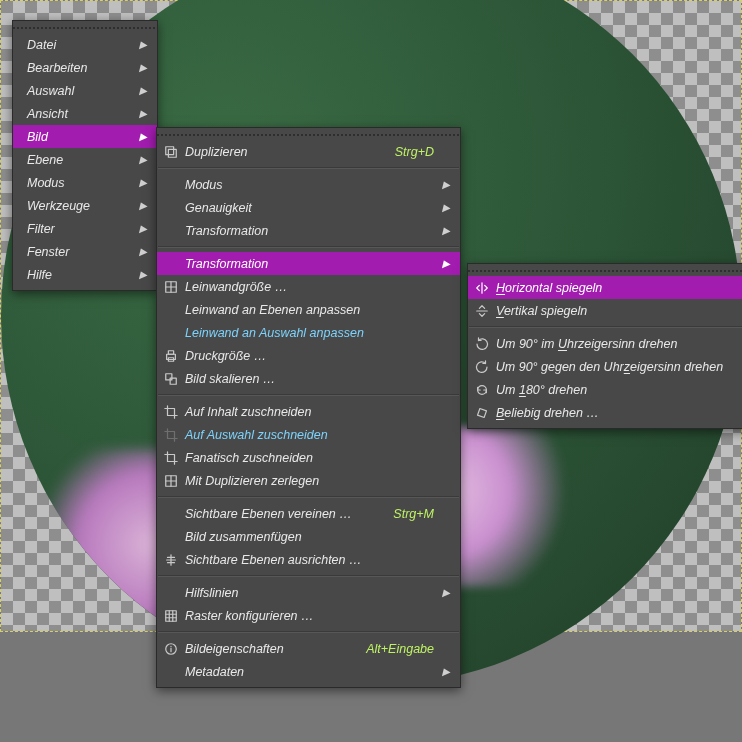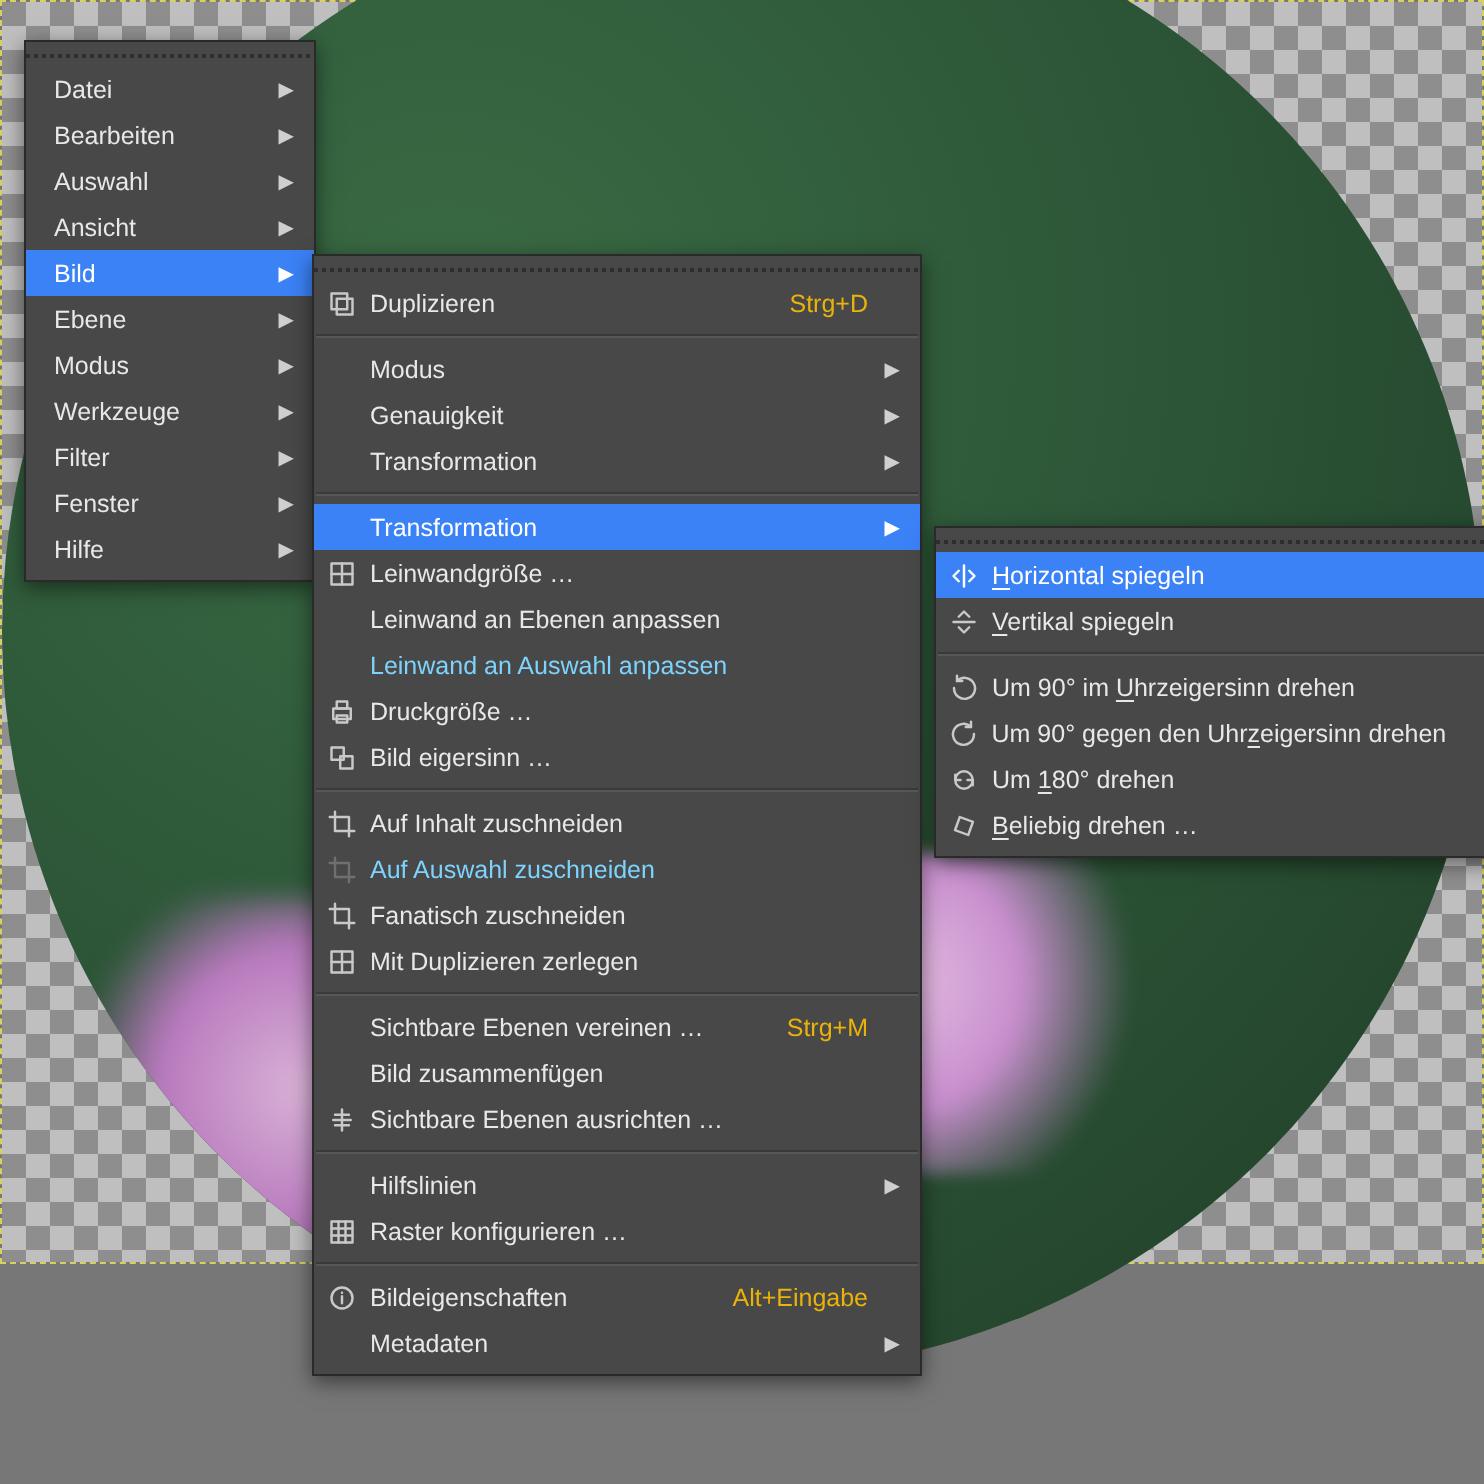--- a/index.html
+++ b/index.html
@@ -13,20 +13,21 @@
     color: #e8e8e8;
     background: #777;
   }
   
   .stage {
     position: relative;
     width: 742px;
     height: 632px;
     box-sizing: border-box;
     border: 1px dashed #d8d060;
+    font-style: italic;
   }
   .checker {
     position: absolute;
     inset: 0;
     background-image:
       linear-gradient(45deg, #bfbfbf 25%, transparent 25%),
       linear-gradient(-45deg, #bfbfbf 25%, transparent 25%),
       linear-gradient(45deg, transparent 75%, #bfbfbf 75%),
       linear-gradient(-45deg, transparent 75%, #bfbfbf 75%);
     background-size: 24px 24px;
@@ -90,29 +91,29 @@
   }
   .menu-item .icon {
     width: 16px; height: 16px;
     margin-right: 6px;
     display: inline-flex;
     align-items: center;
     justify-content: center;
     color: #c9c9c9;
   }
   .menu-item .spacer { flex: 1 1 auto; }
-  .menu-item .accel { color: #eab308; padding-left: 24px; }
+  .menu-item .accel { color: #bef264; padding-left: 24px; }
   .menu-item .sub {
     width: 10px;
     text-align: right;
     color: #cfcfcf;
     font-size: 10px;
     margin-left: 6px;
   }
-  .menu-item.highlight { background: #3b82f6; color: #fff; }
+  .menu-item.highlight { background: #a21caf; color: #fff; }
   .menu-item.highlight .icon, .menu-item.highlight .sub { color:#fff; }
   .menu-item.disabled { color: #7dd3fc; }
   .menu-item.disabled .icon { color:#6f6f6f; }
   .menu-item u { text-decoration: underline; text-underline-offset: 2px; }
 
   
   #m1 { left: 11px; top: 19px; width: 144px; }
   #m1 .menu-item { padding-left: 14px; } 
 
   
@@ -264,21 +265,21 @@
         <span class="spacer"></span>
         <span class="sub"></span>
       </div>
       <div class="menu-item">
         <span class="icon">
           <svg width="14" height="14" viewBox="0 0 16 16">
             <rect x="2" y="2" width="7" height="7" stroke="currentColor" stroke-width="1.4" fill="none" stroke-linecap="round" stroke-linejoin="round"></rect>
             <rect x="7" y="7" width="7" height="7" stroke="currentColor" stroke-width="1.4" fill="none" stroke-linecap="round" stroke-linejoin="round"></rect>
           </svg>
         </span>
-        <span>Bild eigersinn …</span>
+        <span>Bild skalieren …</span>
         <span class="spacer"></span>
         <span class="sub"></span>
       </div>
       <div class="sep"></div>
       <div class="menu-item">
         <span class="icon">
           <svg width="14" height="14" viewBox="0 0 16 16">
             <path d="M4 1v11h11M1 4h11v11" stroke="currentColor" stroke-width="1.4" fill="none" stroke-linecap="round" stroke-linejoin="round"></path>
           </svg>
         </span>

